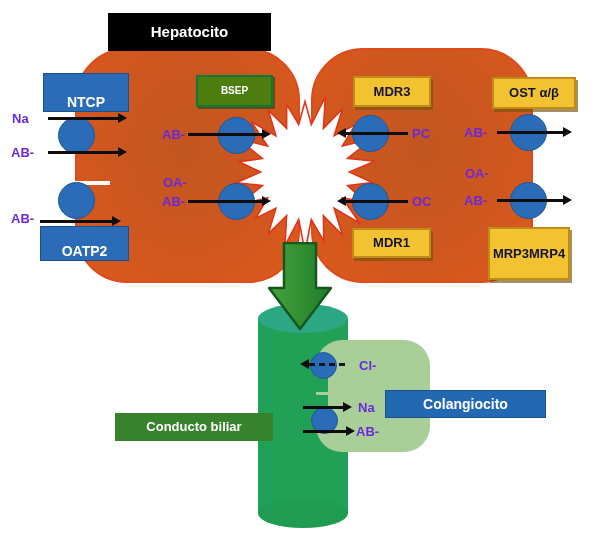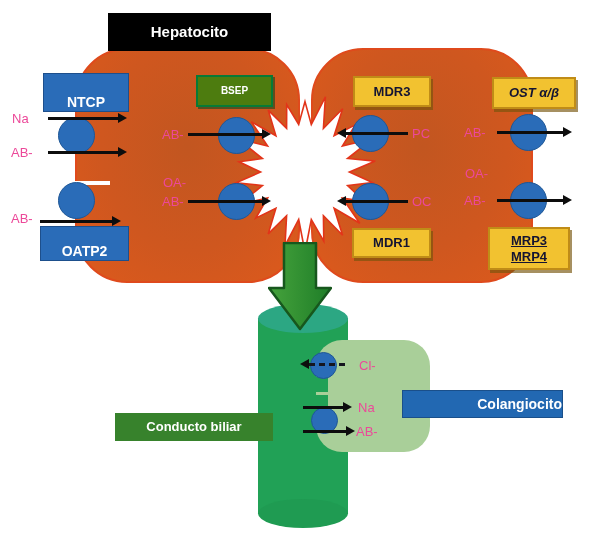--- a/index.html
+++ b/index.html
@@ -12,21 +12,21 @@
   .box{position:absolute;display:flex;align-items:center;justify-content:center;
        font-weight:bold;color:#fff;text-align:center;box-sizing:border-box;line-height:1.2;}
   .blue{background:#2a6cb8;border:1px solid #1d4f8c;font-size:14px;align-items:flex-end;}
   .green3d{background:#4d7c0f;border:2px solid #077a37;box-shadow:2px 2px 0 rgba(4,70,30,.55);font-size:10px;}
   .gold3d{background:#f2c230;border:2px solid #c08c17;box-shadow:2px 3px 0 rgba(118,84,12,.65);
           color:#141432;font-size:13px;}
   .orange3d{background:#e55d17;border:2px solid #b04110;box-shadow:2px 2px 0 rgba(125,42,8,.55);font-size:13px;}
   .banner-hep{background:#000000;font-size:15px;}
   .banner-duct{background:#37822c;font-size:13px;}
   .banner-col{background:#2268b2;border:1px solid #1a4f8a;font-size:14px;}
-  .lbl{position:absolute;font-weight:normal;color:#ec4899;font-size:13px;white-space:nowrap;}
+  .lbl{position:absolute;font-weight:bold;color:#6d28d9;font-size:13px;white-space:nowrap;}
   .pump{position:absolute;background:#2a6cb8;border:1px solid #1f5796;border-radius:50%;box-sizing:border-box;}
   .arr{position:absolute;height:0;border-top:3px solid #0d0d0d;}
   .arr::after{content:"";position:absolute;right:-9px;top:-7px;width:0;height:0;
               border-left:9px solid #0d0d0d;border-top:5.5px solid transparent;border-bottom:5.5px solid transparent;}
   .arr-l::after{right:auto;left:-9px;border-left:none;border-right:9px solid #0d0d0d;}
   .arr-dash{border-top-style:dashed;border-top-color:#15151f;}
   .cyl-body{position:absolute;background:#21a156;}
   .cyl-top{position:absolute;background:#2ca783;border-radius:50%;}
   .cyl-bot{position:absolute;background:#1f9b52;border-radius:50%;}
   .chol{position:absolute;background:#a9cf99;border-radius:26px;}
@@ -78,32 +78,32 @@
   </div>
   <div class="box blue" style="left:40px;top:226px;width:89px;height:35px;">
     <span>OATP2</span>
   </div>
   <div class="box green3d" style="left:196px;top:75px;width:77px;height:32px;">
     <span>BSEP</span>
   </div>
   <div class="box gold3d" style="left:353px;top:76px;width:78px;height:31px;">
     <span>MDR3</span>
   </div>
-  <div class="box gold3d" style="left:492px;top:77px;width:84px;height:32px;font-style:italic;">
+  <div class="box gold3d" style="left:492px;top:77px;width:84px;height:32px;">
     <span>OST α/β</span>
   </div>
   <div class="box gold3d" style="left:352px;top:228px;width:79px;height:30px;">
     <span>MDR1</span>
   </div>
-  <div class="box gold3d" style="left:488px;top:227px;width:82px;height:43px;flex-direction:column;text-decoration:underline;">
+  <div class="box gold3d" style="left:488px;top:227px;width:82px;height:53px;flex-direction:row;">
     <span>MRP3</span>
     <span>MRP4</span>
   </div>
 
-  <div class="box banner-col" style="left:402px;top:390px;width:161px;height:28px;justify-content:flex-end;">
+  <div class="box banner-col" style="left:385px;top:390px;width:161px;height:28px;">
     <span>Colangiocito</span>
   </div>
 
   <div class="pump" style="left:58px;top:117px;width:37px;height:37px;"></div>
   <div class="pump" style="left:58px;top:182px;width:37px;height:37px;"></div>
   <div class="pump" style="left:218px;top:117px;width:37px;height:37px;"></div>
   <div class="pump" style="left:218px;top:183px;width:37px;height:37px;"></div>
   <div class="pump" style="left:352px;top:115px;width:37px;height:37px;"></div>
   <div class="pump" style="left:352px;top:183px;width:37px;height:37px;"></div>
   <div class="pump" style="left:510px;top:114px;width:37px;height:37px;"></div>

